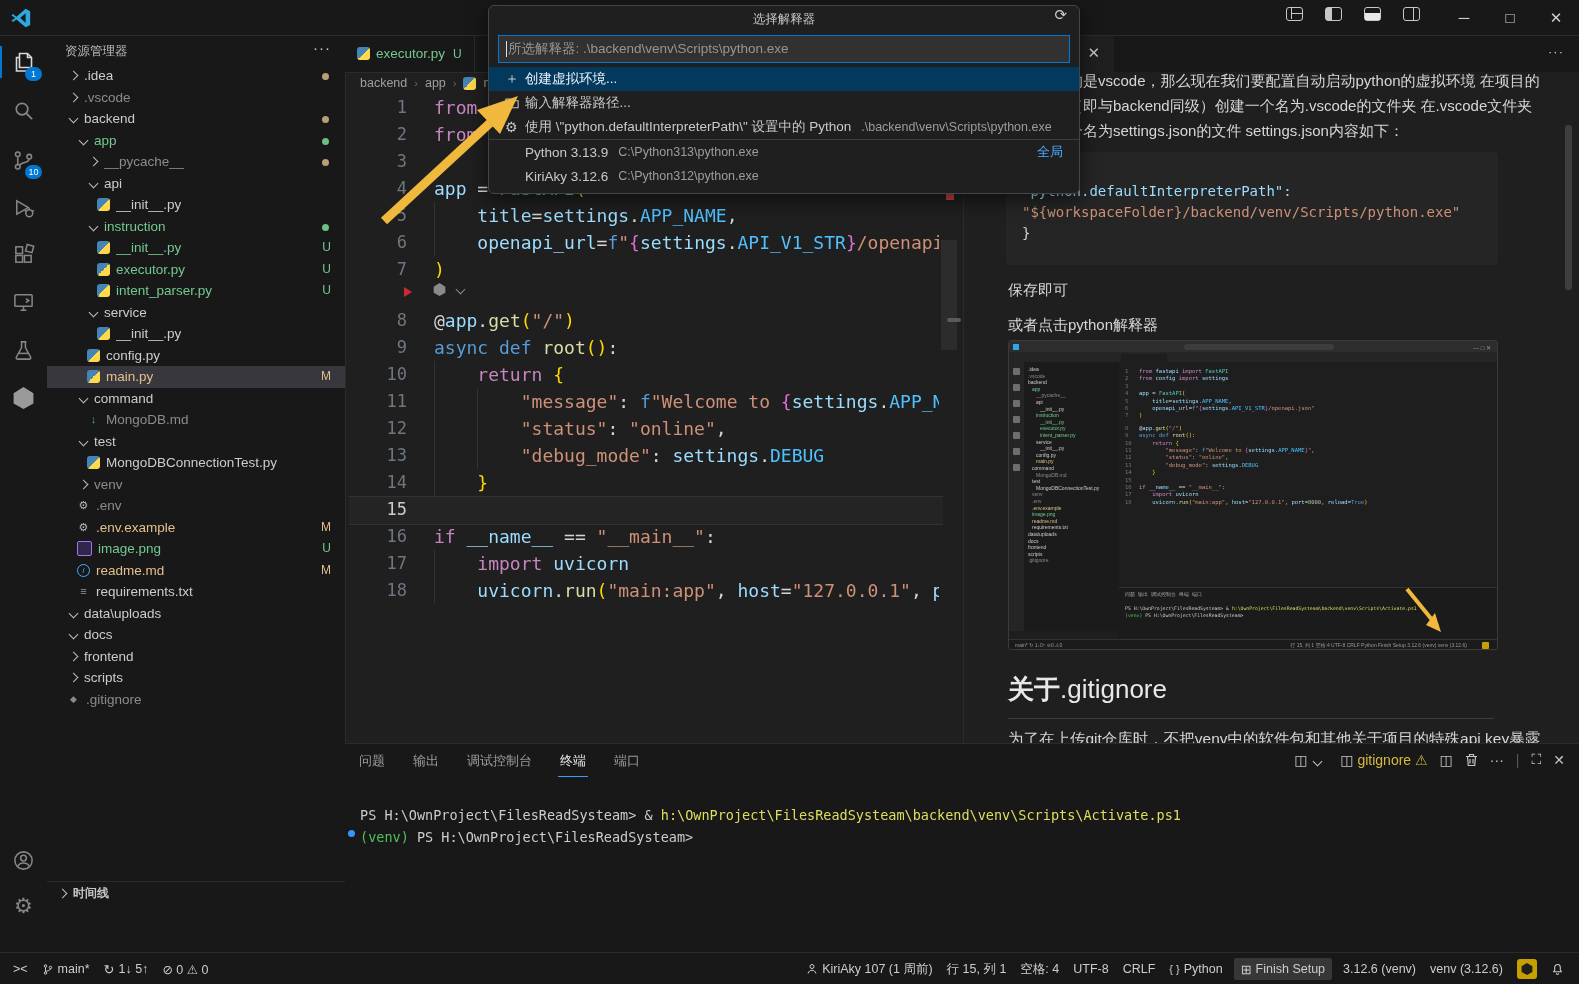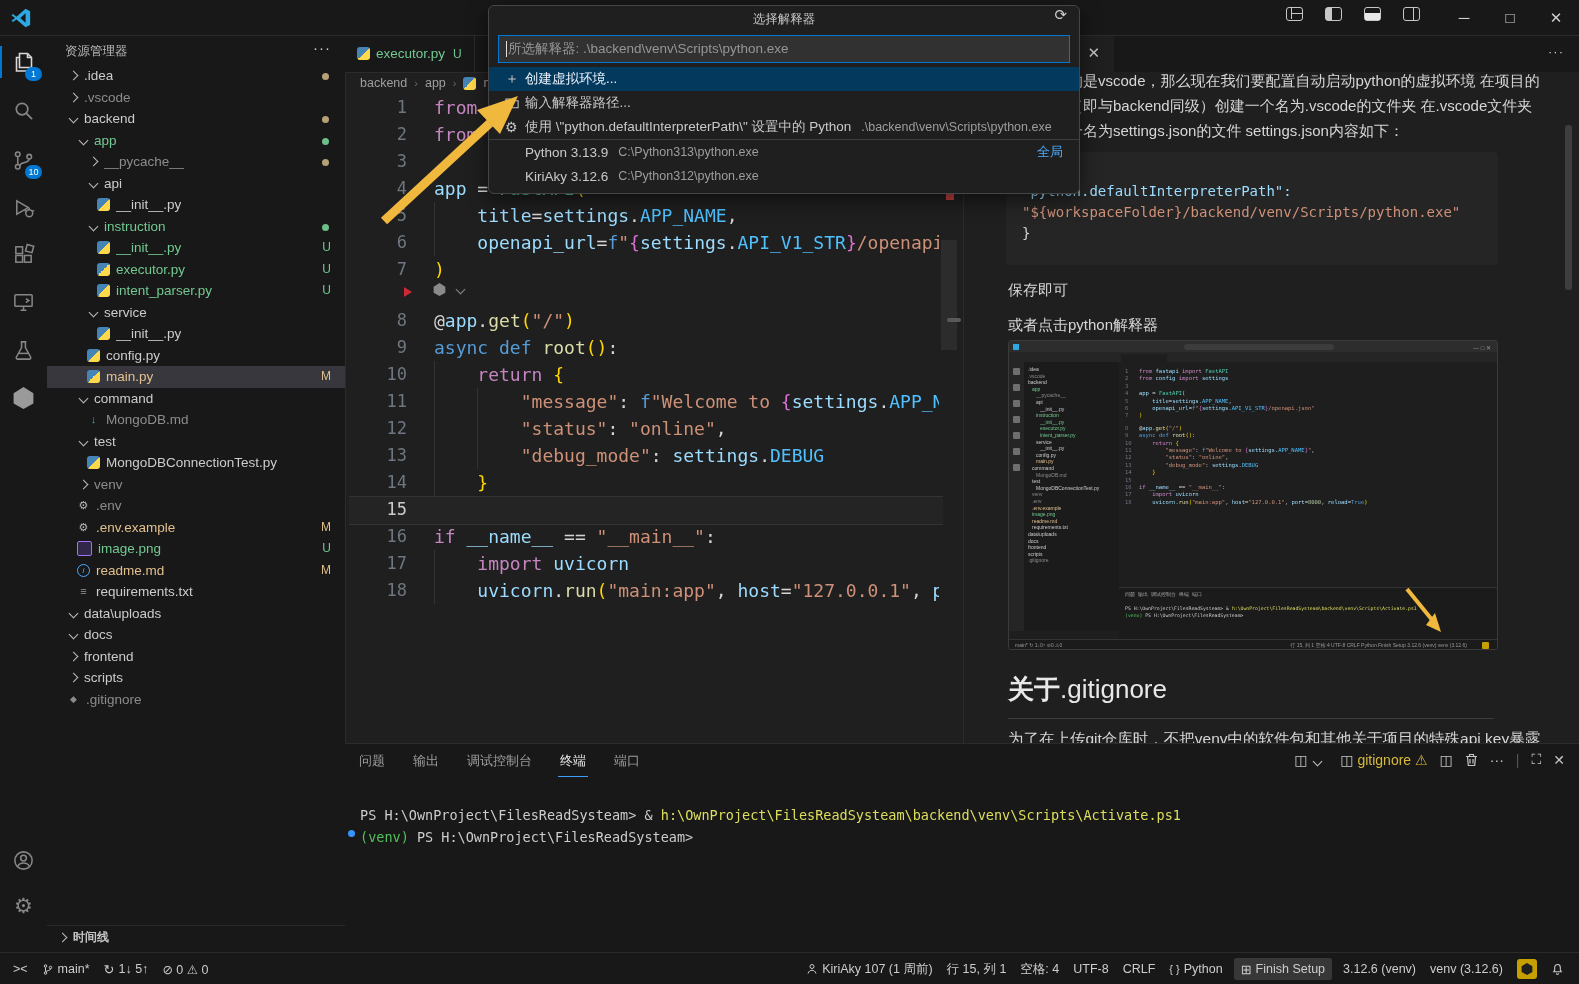--- a/index.html
+++ b/index.html
@@ -335,21 +335,21 @@
           <span class="tlabel" style="color:#cccccc;"></span>
           <span class="chev r"></span>
           <span class="tlabel" style="color:#cccccc;">scripts</span>
         </div>
         <div class="trow" style="padding-left:20px;">
           <span class="tlabel" style="color:#8c8c8c;"></span>
           <span class="fi diai">◆</span>
           <span class="tlabel" style="color:#8c8c8c;">.gitignore</span>
         </div>
       </div>
-    <div class="sect" style="top:890px;">
+    <div class="sect" style="top:846px;">
         <span class="chev r" style="margin-left:12px;"></span>
         <span>时间线</span>
       </div>
   </div>
 
   <div id="tabbarL" class="abs">
     <div id="tabL">
       <span class="fi py"></span>
       <span style="color:#73c991;">executor.py</span>
       <span style="color:#73c991;margin-left:8px;font-size:12px;">U</span>

